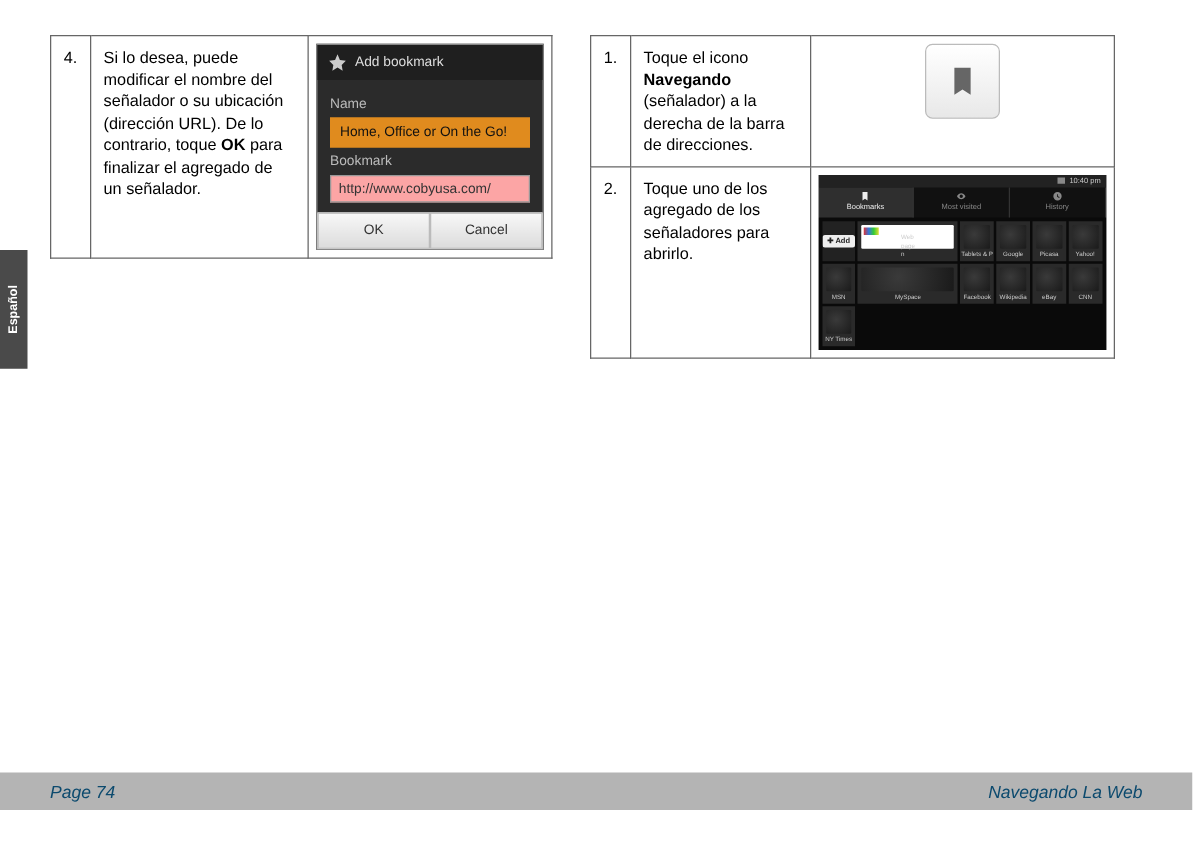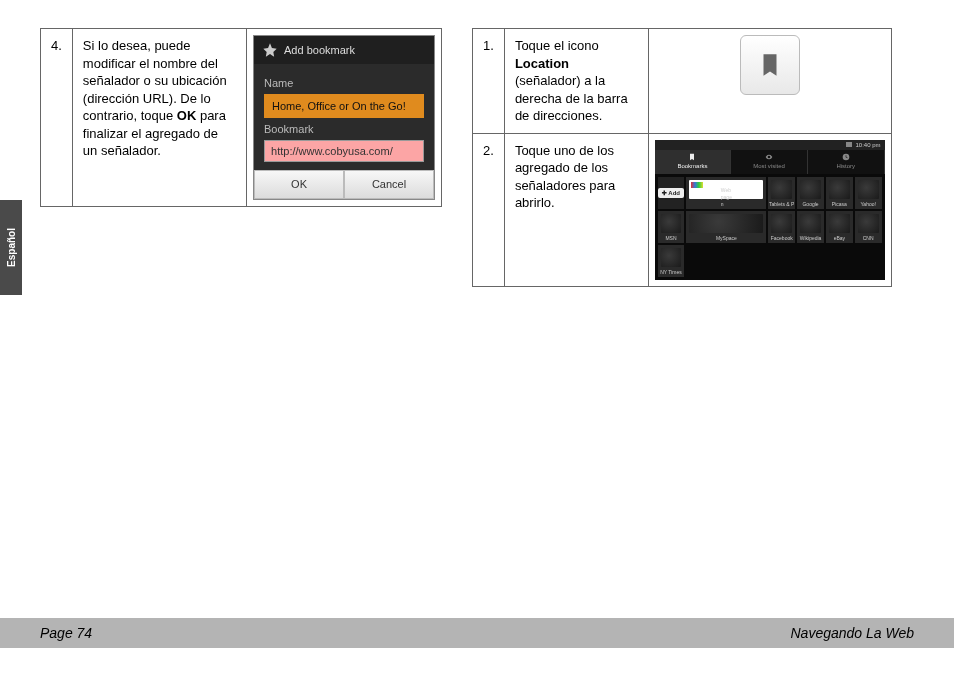--- a/index.html
+++ b/index.html
@@ -41,21 +41,21 @@
   }
 
   
   .footer {
     position: absolute;
     left: 0;
     right: 0;
     bottom: 25px;
     height: 30px;
     background: #b4b4b4;
-    color: #000000;
+    color: #0c4a6e;
     font-style: italic;
     font-size: 14px;
     display: flex;
     align-items: center;
     justify-content: space-between;
     padding: 0 40px;
   }
 
   
   table.steps {
@@ -263,21 +263,21 @@
     </tbody>
       </table>
   </div>
 
   <div class="col right-col">
     <table class="steps">
       <tbody>
           <tr>
         <td class="num">1.</td>
         <td class="txt">
-          <span>Toque el icono </span><b>Location</b><span> (señalador) a la derecha de la barra de direcciones.</span>
+          <span>Toque el icono </span><b>Navegando</b><span> (señalador) a la derecha de la barra de direcciones.</span>
         </td>
         <td class="img" style="text-align:center; width:110px;">
           <div class="bm-tile">
             <svg viewBox="0 0 24 24">
                   <path d="M6 2h12v20l-6-4-6 4z"></path>
                 </svg>
           </div>
         </td>
       </tr>
       <tr>

